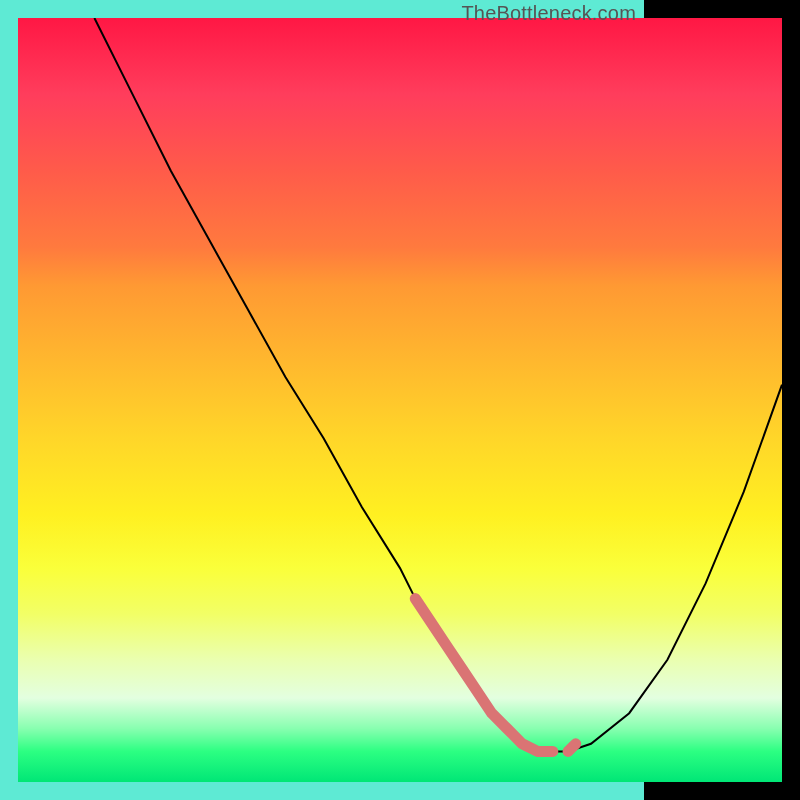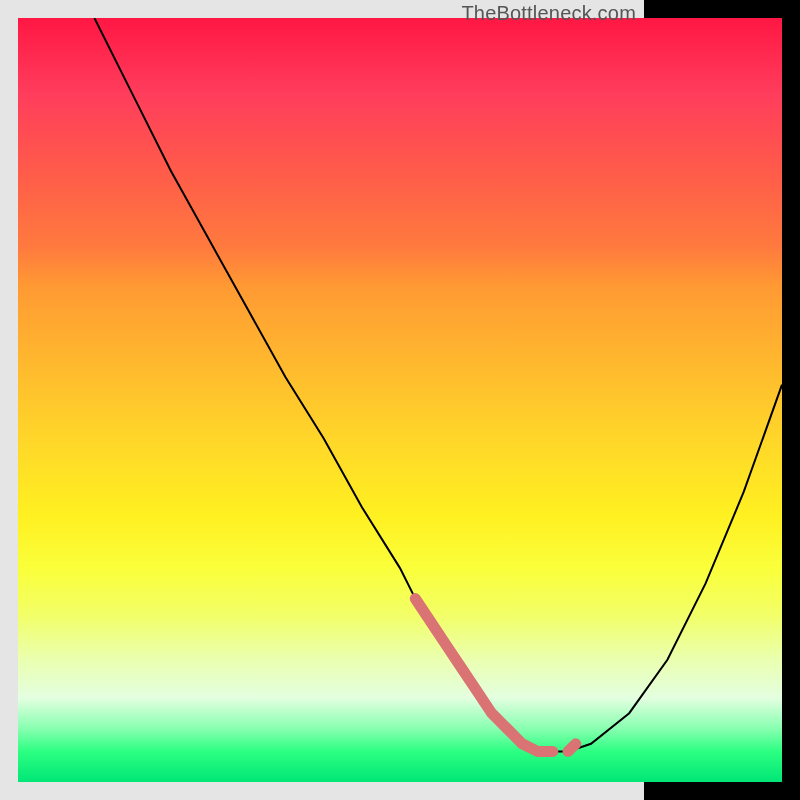--- a/index.html
+++ b/index.html
@@ -8,21 +8,21 @@
     width: 800px;
     height: 800px;
     background: #000;
     overflow: hidden;
     font-family: Arial, Helvetica, sans-serif;
   }
   .frame {
     position: relative;
     width: 644px;
     height: 800px;
-    background: #e5e5e5;
+    background: #5eead4;
   }
   .plot-area {
     position: absolute;
     left: 18px;
     top: 18px;
     width: 764px;
     height: 764px;
     background: linear-gradient(
       to bottom,
       #ff1744 0%,

